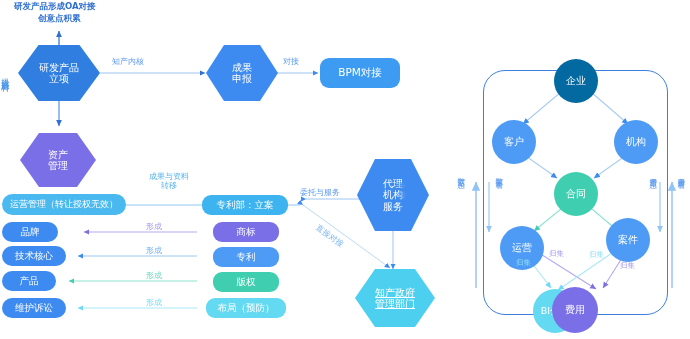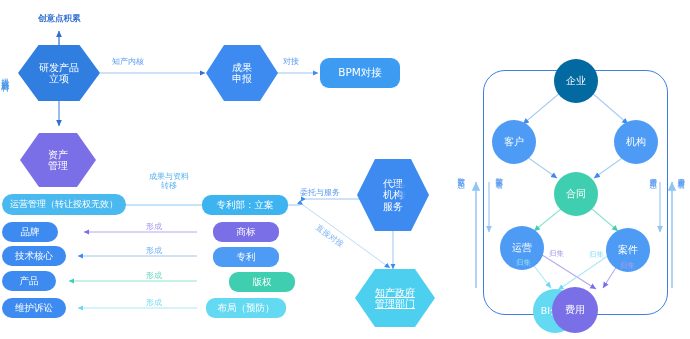--- a/index.html
+++ b/index.html
@@ -20,20 +20,21 @@
   .lbl.v{writing-mode:vertical-rl;text-orientation:upright;white-space:normal;letter-spacing:1px;}
   .title{position:absolute;font-weight:bold;color:#2f6fd0;line-height:1.35;}
   .rotlbl{position:absolute;color:#7fb6f2;white-space:nowrap;transform-origin:left top;}
   .frame{position:absolute;border:1.6px solid #3d7fe0;border-radius:22px;}
 </style>
 </head>
 <body>
 
 <div class="stage">
 
+  <div class="title" style="left:14px;top:1px;font-size:8.5px;">研发产品形成OA对接</div>
   <div class="title" style="left:38px;top:13px;font-size:8.5px;">创意点积累</div>
 
   <svg class="layer">
     <defs>
       <marker id="ah-blue" markerWidth="7" markerHeight="7" refX="5.4" refY="2.6" orient="auto">
         <path d="M0,0 L5.6,2.6 L0,5.2 z" fill="#2f6fd0"></path>
       </marker>
       <marker id="ah-blue2" markerWidth="7" markerHeight="7" refX="5.4" refY="2.6" orient="auto">
         <path d="M0,0 L5.6,2.6 L0,5.2 z" fill="#3d8bf0"></path>
       </marker>
@@ -146,21 +147,21 @@
 
   <div class="node rrect" style="left:202px;top:195px;width:86px;height:20px;background:#3db4ef;font-size:9.5px;">
     <span>专利部：立案</span>
   </div>
   <div class="node rrect" style="left:213px;top:222px;width:66px;height:20px;background:#7b6fe8;font-size:9.5px;">
     <span>商标</span>
   </div>
   <div class="node rrect" style="left:213px;top:247px;width:66px;height:20px;background:#4e9bf5;font-size:9.5px;">
     <span>专利</span>
   </div>
-  <div class="node rrect" style="left:213px;top:272px;width:66px;height:20px;background:#3fcfb0;font-size:9.5px;margin-left:16px;">
+  <div class="node rrect" style="left:213px;top:272px;width:66px;height:20px;background:#3fcfb0;font-size:9.5px;">
     <span>版权</span>
   </div>
   <div class="node rrect" style="left:206px;top:298px;width:80px;height:20px;background:#63d9f2;font-size:9.5px;">
     <span>布局（预防）</span>
   </div>
 
   <div class="node hex" style="left:357px;top:159px;width:72px;height:72px;background:#3d8bf0;font-size:10px;">
     <span style="white-space:pre-line;">代理
 机构
 服务</span>
@@ -195,21 +196,21 @@
   </div>
   <div class="node circle" style="left:614px;top:120px;width:44px;height:44px;background:#4e9bf5;font-size:10px;">
     <span>机构</span>
   </div>
   <div class="node circle" style="left:554px;top:172px;width:44px;height:44px;background:#3fcfb0;font-size:10px;">
     <span>合同</span>
   </div>
   <div class="node circle" style="left:500px;top:226px;width:44px;height:44px;background:#4e9bf5;font-size:10px;">
     <span>运营</span>
   </div>
-  <div class="node circle" style="left:606px;top:228px;width:44px;height:44px;background:#4e9bf5;font-size:10px;">
+  <div class="node circle" style="left:606px;top:218px;width:44px;height:44px;background:#4e9bf5;font-size:10px;">
     <span>案件</span>
   </div>
   <div class="node circle" style="left:533px;top:289px;width:44px;height:44px;background:#63d9f2;font-size:9.5px;align-items:center;">
     <span>BI分析</span>
   </div>
   <div class="node circle" style="left:552px;top:287px;width:46px;height:46px;background:#7b6fe8;font-size:10px;">
     <span>费用</span>
   </div>
 
   <div class="lbl v" style="left:456px;top:172px;font-size:7.5px;height:46px;">数据汇总</div>

